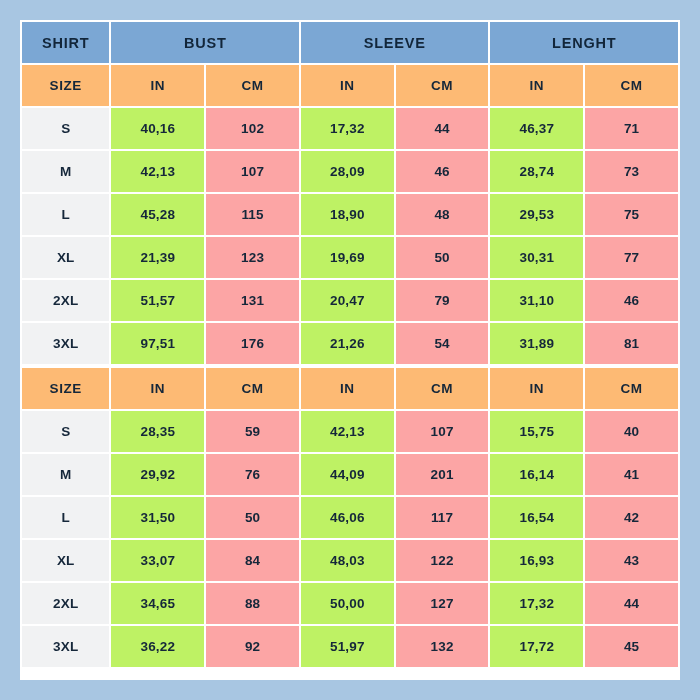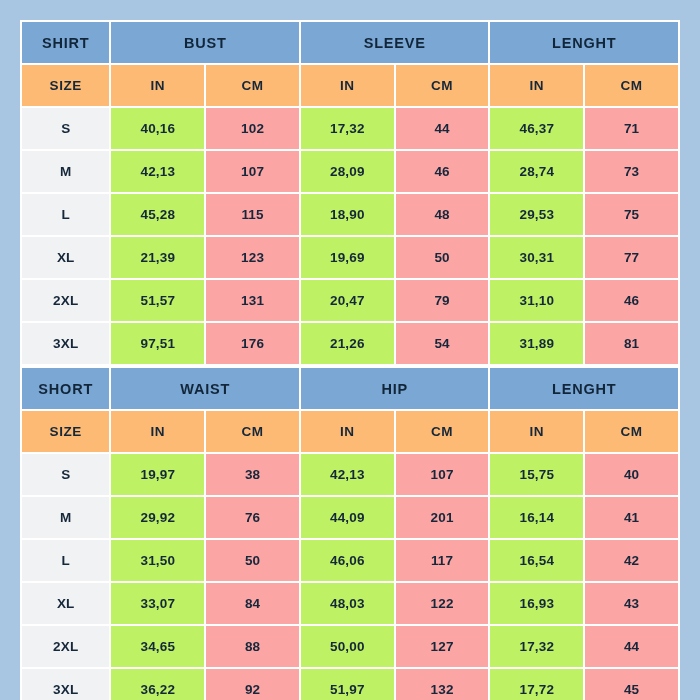--- a/index.html
+++ b/index.html
@@ -160,40 +160,34 @@
     <colgroup>
       <col class="c-size">
         <col class="c-v">
         <col class="c-v">
         <col class="c-v">
         <col class="c-v">
         <col class="c-v">
         <col class="c-v">
     </colgroup>
     <tbody>
-      <tr class="band">
-        <td>SHORT</td>
-        <td colspan="2">WAIST</td>
-        <td colspan="2">HIP</td>
-        <td colspan="2">LENGHT</td>
-      </tr>
       <tr class="subhead">
         <td>SIZE</td>
         <td>IN</td>
         <td>CM</td>
         <td>IN</td>
         <td>CM</td>
         <td>IN</td>
         <td>CM</td>
       </tr>
 
       <tr class="data">
         <td class="lbl">S</td>
-        <td class="in">19,97</td>
-        <td class="cm">38</td>
+        <td class="in">28,35</td>
+        <td class="cm">59</td>
         <td class="in">42,13</td>
         <td class="cm">107</td>
         <td class="in">15,75</td>
         <td class="cm">40</td>
       </tr>
       <tr class="data">
         <td class="lbl">M</td>
         <td class="in">29,92</td>
         <td class="cm">76</td>
         <td class="in">44,09</td>

